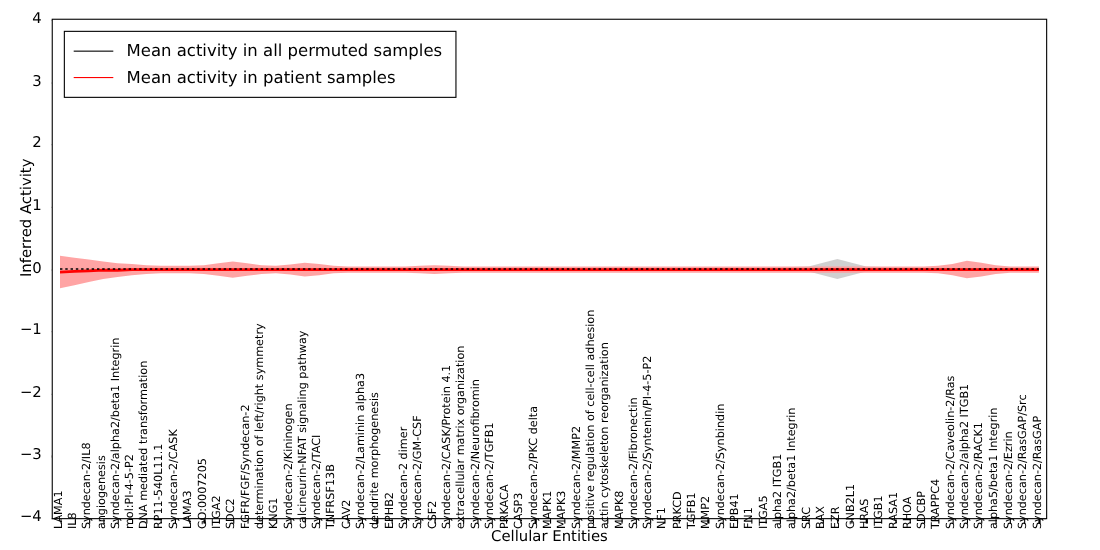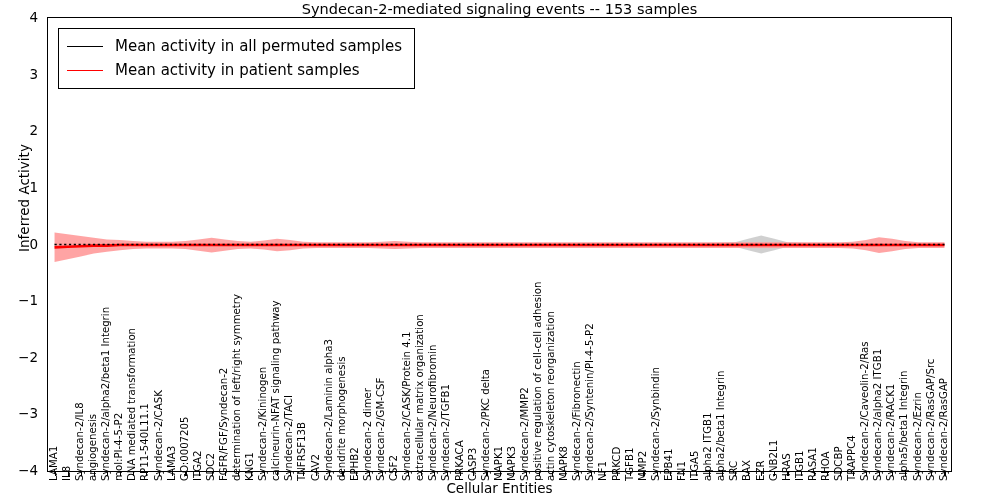--- a/index.html
+++ b/index.html
@@ -59,21 +59,20 @@
   .legend-swatch.red{border-top-color:#ff0000;}
   .legend-text{font-size:15px;white-space:nowrap;}
 
   svg{display:block;}
 </style>
 </head>
 <body>
 
 <div id="root">
 
-  <div id="chart-title">Syndecan-2-mediated signaling events -- 153 samples</div>
 
   <div id="ylabel">Inferred Activity</div>
   <div id="yticks-layer">
       <div class="ytick-label" style="top: 11px;">4</div>
       <div class="ytick-mark" style="top: 18px;"></div>
       <div class="ytick-mark r" style="top: 18px;"></div>
       <div class="ytick-label" style="top: 67.625px;">3</div>
       <div class="ytick-mark" style="top: 74.625px;"></div>
       <div class="ytick-mark r" style="top: 74.625px;"></div>
       <div class="ytick-label" style="top: 124.25px;">2</div>

